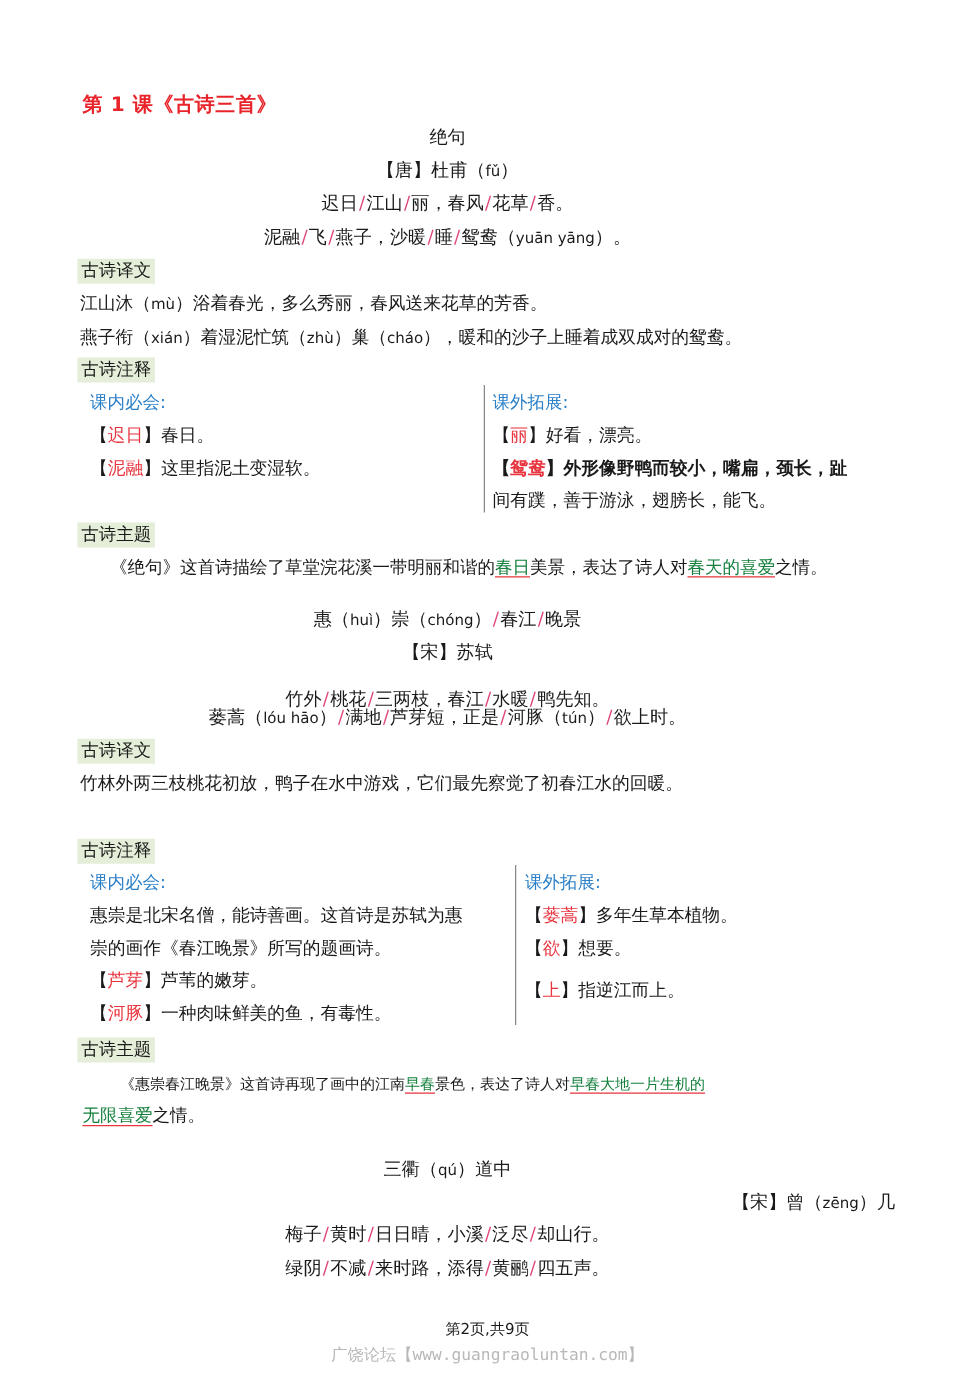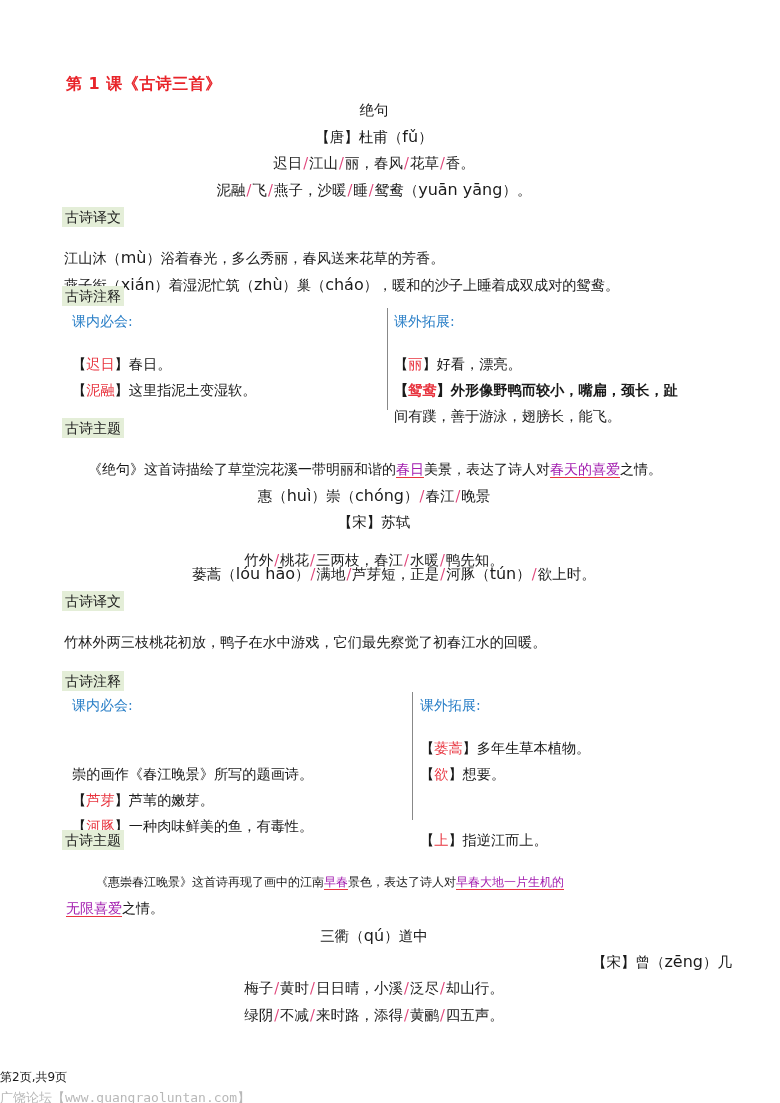--- a/index.html
+++ b/index.html
@@ -1,32 +1,32 @@
 <!DOCTYPE html>
 <html><head>
 <meta charset="utf-8">
 <style>
   html, body { margin: 0; padding: 0; background: #ffffff; }
   body { width: 780px; height: 1103px; position: relative; overflow: hidden;
          font-family: "DejaVu Serif", "Liberation Serif", serif; color: #1a1a1a; }
   .page { position: absolute; left: 0; top: 0; width: 780px; height: 1103px; }
   .lesson-title { position: absolute; left: 66px; top: 74px; font-family: "DejaVu Sans", "Liberation Sans", sans-serif;
                   font-size: 16px; font-weight: bold; color: #e8242a; letter-spacing: 0.5px; }
-  .center { position: absolute; left: 16px; width: 716px; text-align: center; font-size: 14.5px; line-height: 20px; }
+  .center { position: absolute; left: 0; width: 716px; text-align: center; font-size: 14.5px; line-height: 20px; }
   .slash { color: #e0457b; margin: 0 1px; }
-  .py { font-family: "DejaVu Sans", "Liberation Sans", sans-serif; font-size: 16px; }
+  .py { font-family: "DejaVu Sans", "Liberation Sans", sans-serif; font-size: 12px; }
   .sec { position: absolute; left: 62px; height: 20px; line-height: 20px; padding: 0 3px;
          background: #e4eed8; font-family: "DejaVu Sans", "Liberation Sans", sans-serif; font-size: 14px;
          color: #1a1a1a; }
-  .line { position: absolute; left: 64px; font-size: 14.2px; line-height: 20px; white-space: nowrap; margin-top: 15px; }
+  .line { position: absolute; left: 64px; font-size: 14.2px; line-height: 20px; white-space: nowrap; }
   .note-head { position: absolute; font-family: "DejaVu Sans", "Liberation Sans", sans-serif; font-size: 14px; color: #2a7fc7; }
   .term { color: #e8343f; }
   .divider { position: absolute; width: 1px; background: #888888; }
-  .hl { color: #a21caf; text-decoration: underline; text-decoration-color: #e8343f; text-underline-offset: 3px; }
-  .footer { position: absolute; left: 0; width: 780px; text-align: left; font-family: "DejaVu Sans", "Liberation Sans", sans-serif; margin-top: 14px; }
+  .hl { color: #15803d; text-decoration: underline; text-decoration-color: #e8343f; text-underline-offset: 3px; }
+  .footer { position: absolute; left: 0; width: 780px; text-align: center; font-family: "DejaVu Sans", "Liberation Sans", sans-serif; }
   .pager { top: 1055px; font-size: 12px; color: #1a1a1a; }
   .watermark { top: 1075px; font-size: 13px; color: #b8b8b8; font-family: "DejaVu Sans Mono", "Liberation Mono", monospace; }
 </style>
 </head>
 <body>
 
 <div class="page">
 
   <div class="lesson-title">第 1 课《古诗三首》</div>
 
@@ -48,35 +48,36 @@
   <div class="line" style="left:394px; top:339px;">【<span class="term">丽</span>】<span>好看，漂亮。</span></div>
   <div class="line" style="left:394px; top:365px;font-weight:bold;">【<span class="term">鸳鸯</span>】<span>外形像野鸭而较小，嘴扁，颈长，趾</span></div>
   <div class="line" style="left:394px; top:391px;">间有蹼，善于游泳，翅膀长，能飞。</div>
 
   <div class="sec" style="top:418px;">古诗主题</div>
   <div class="line" style="left:88px; top:444px; font-size:14px;"><span>《绝句》这首诗描绘了草堂浣花溪一带明丽和谐的</span><span class="hl">春日</span><span>美景，表达了诗人对</span><span class="hl">春天的喜爱</span><span>之情。</span></div>
 
   <div class="center" style="top:486px;"><span>惠（</span><span class="py">huì</span><span>）崇（</span><span class="py">chóng</span><span>）</span><span class="slash">/</span><span>春江</span><span class="slash">/</span><span>晚景</span></div>
   <div class="center" style="top:512px;">【<span>宋</span>】<span>苏轼</span></div>
   <div class="center" style="top:538px;margin-top:12px;"><span>竹外</span><span class="slash">/</span><span>桃花</span><span class="slash">/</span><span>三两枝，春江</span><span class="slash">/</span><span>水暖</span><span class="slash">/</span><span>鸭先知。</span></div>
-  <div class="center" style="top:564px;padding-left:20px;"><span>蒌蒿（</span><span class="py">lóu hāo</span><span>）</span><span class="slash">/</span><span>满地</span><span class="slash">/</span><span>芦芽短，正是</span><span class="slash">/</span><span>河豚（</span><span class="py">tún</span><span>）</span><span class="slash">/</span><span>欲上时。</span></div>
+  <div class="center" style="top:564px;"><span>蒌蒿（</span><span class="py">lóu hāo</span><span>）</span><span class="slash">/</span><span>满地</span><span class="slash">/</span><span>芦芽短，正是</span><span class="slash">/</span><span>河豚（</span><span class="py">tún</span><span>）</span><span class="slash">/</span><span>欲上时。</span></div>
 
   <div class="sec" style="top:591px;">古诗译文</div>
   <div class="line" style="top:617px;">竹林外两三枝桃花初放，鸭子在水中游戏，它们最先察觉了初春江水的回暖。</div>
 
   <div class="sec" style="top:671px;">古诗注释</div>
   <div class="note-head" style="left:72px; top:697px;">课内必会:</div>
+  <div class="line" style="left:72px; top:723px;">惠崇是北宋名僧，能诗善画。这首诗是苏轼为惠</div>
   <div class="line" style="left:72px; top:749px;">崇的画作《春江晚景》所写的题画诗。</div>
   <div class="line" style="left:72px; top:775px;">【<span class="term">芦芽</span>】<span>芦苇的嫩芽。</span></div>
   <div class="line" style="left:72px; top:801px;">【<span class="term">河豚</span>】<span>一种肉味鲜美的鱼，有毒性。</span></div>
   <div class="divider" style="left:412px; top:692px; height:128px;"></div>
   <div class="note-head" style="left:420px; top:697px;">课外拓展:</div>
   <div class="line" style="left:420px; top:723px;">【<span class="term">蒌蒿</span>】<span>多年生草本植物。</span></div>
   <div class="line" style="left:420px; top:749px;">【<span class="term">欲</span>】<span>想要。</span></div>
-  <div class="line" style="left:420px; top:815px;">【<span class="term">上</span>】<span>指逆江而上。</span></div>
+  <div class="line" style="left:420px; top:783px;">【<span class="term">上</span>】<span>指逆江而上。</span></div>
 
   <div class="sec" style="top:830px;">古诗主题</div>
   <div class="line" style="left:96px; top:857px; font-size:12px;"><span>《惠崇春江晚景》这首诗再现了画中的江南</span><span class="hl">早春</span><span>景色，表达了诗人对</span><span class="hl">早春大地一片生机的</span></div>
   <div class="line" style="left:66px; top:883px; font-size:14px;"><span class="hl">无限喜爱</span><span>之情。</span></div>
 
   <div class="center" style="top:926px;"><span>三衢（</span><span class="py">qú</span><span>）道中</span></div>
   <div class="center" style="top:952px;text-align:right;">【<span>宋</span>】<span>曾（</span><span class="py">zēng</span><span>）几</span></div>
   <div class="center" style="top:978px;"><span>梅子</span><span class="slash">/</span><span>黄时</span><span class="slash">/</span><span>日日晴，小溪</span><span class="slash">/</span><span>泛尽</span><span class="slash">/</span><span>却山行。</span></div>
   <div class="center" style="top:1005px;"><span>绿阴</span><span class="slash">/</span><span>不减</span><span class="slash">/</span><span>来时路，添得</span><span class="slash">/</span><span>黄鹂</span><span class="slash">/</span><span>四五声。</span></div>
 

